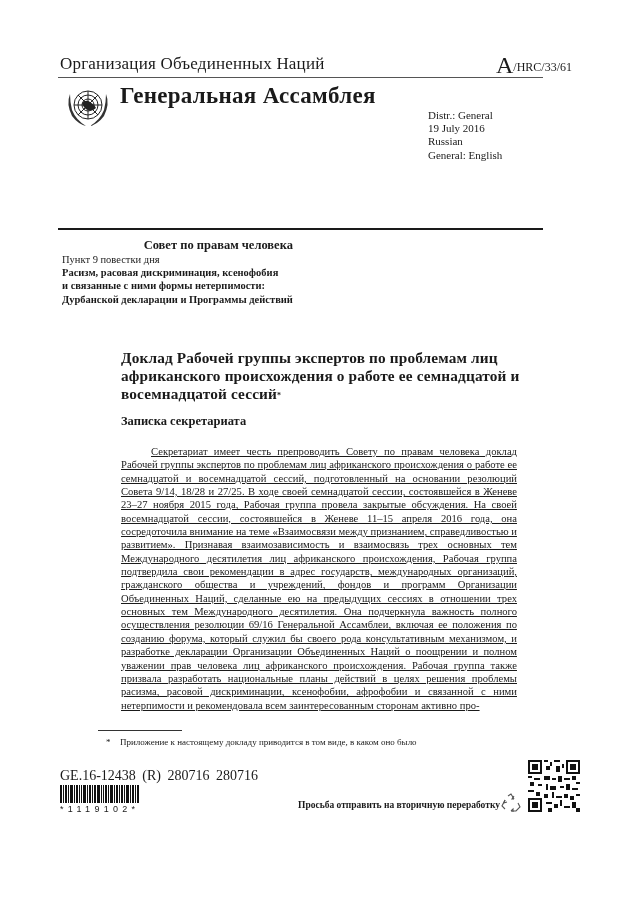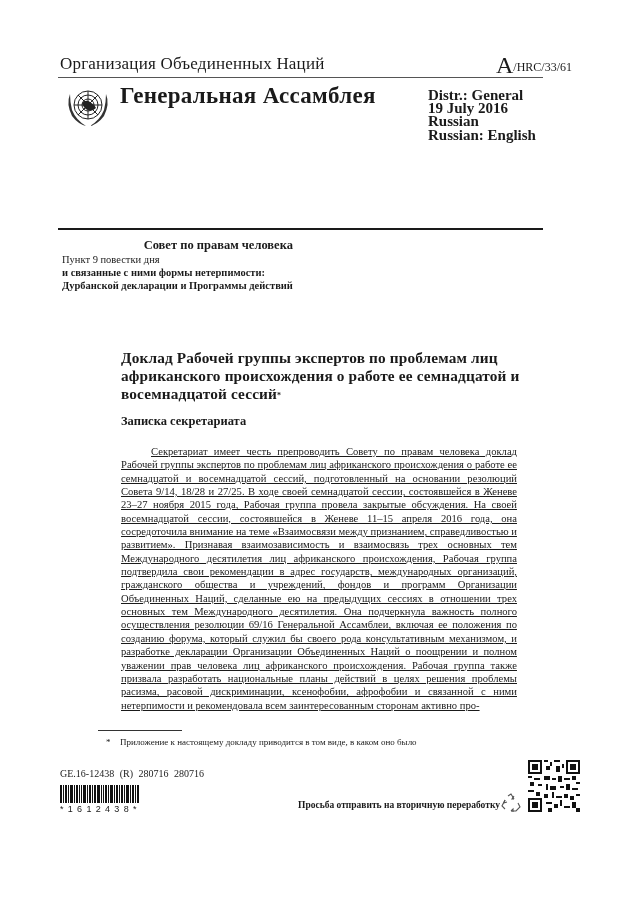--- a/index.html
+++ b/index.html
@@ -5,35 +5,35 @@
     html, body { margin: 0; padding: 0; background: #ffffff; }
     body { width: 640px; height: 905px; position: relative; overflow: hidden;
            font-family: "Liberation Serif", "DejaVu Serif", serif; color: #1a1a1a; }
     .abs { position: absolute; }
     .org-name { left: 60px; top: 54px; font-size: 17px; letter-spacing: 0.2px; }
     .symbol { right: 68px; top: 52px; font-size: 12px; white-space: nowrap; }
     .symbol .big-a { font-size: 24px; vertical-align: -2px; }
     .hr-thin { left: 58px; width: 485px; top: 77px; height: 1px; background: #555; }
     .logo { left: 64px; top: 84px; width: 48px; height: 46px; }
     .assembly { left: 120px; top: 83px; font-size: 23px; font-weight: bold; letter-spacing: 0.3px; }
-    .distr { left: 428px; top: 89px; font-size: 15px; line-height: 13.2px; font-weight: bold; }
+    .distr { left: 428px; top: 109px; font-size: 11px; line-height: 13.2px; }
     .hr-thick { left: 58px; width: 485px; top: 228px; height: 2px; background: #1a1a1a; }
     .meta { left: 62px; top: 238px; font-size: 10.5px; line-height: 13.2px; }
     .meta .council { font-size: 12.5px; font-weight: bold; line-height: 15px; text-align: right; }
     .meta .b { font-weight: bold; }
     .title { left: 121px; top: 349px; width: 410px; font-size: 15.3px; font-weight: bold; line-height: 18px; letter-spacing: 0.15px; }
     .title .star { font-size: 8px; vertical-align: 1px; }
     .note-head { left: 121px; top: 414px; font-size: 12.5px; font-weight: bold; }
     .body-text { left: 121px; top: 445px; width: 396px; font-size: 10.6px; line-height: 13.35px;
                  text-align: justify; text-indent: 30px; hyphens: manual; text-decoration: underline; }
     .fn-rule { left: 98px; width: 84px; top: 730px; height: 1px; background: #333; }
     .footnote { left: 106px; top: 736px; width: 420px; font-size: 9px; line-height: 12.5px; }
     .footnote .mark { display: inline-block; width: 14px; }
     .footnote .cont { padding-left: 14px; }
-    .docnum { left: 60px; top: 768px; font-size: 10px; word-spacing: 3px; }
+    .docnum { left: 60px; top: 768px; font-size: 14px; word-spacing: 3px; }
     .barcode { left: 60px; top: 785px; width: 94px; height: 18px; display: flex; align-items: stretch; }
     .barcode span { display: block; background: #111; margin-right: 1px; }
     .barcode-num { left: 60px; top: 804px; font-size: 9px; letter-spacing: 4.3px; font-family: "Liberation Sans", "DejaVu Sans", sans-serif; }
     .recycle-text { left: 298px; top: 800px; font-size: 9.5px; font-weight: bold; }
     .recycle-icon { left: 500px; top: 792px; width: 22px; height: 22px; }
     .qr { left: 528px; top: 760px; width: 52px; height: 52px; }
   </style>
 </head>
 <body>
 
@@ -57,28 +57,29 @@
     <path d="M42 10 q4 10 -2 22 q-6 8 -14 10 q10 -6 14 -16 q2 -8 2 -16z"></path>
   </g>
 </svg>
 
 <div class="abs assembly">Генеральная Ассамблея</div>
 
 <div class="abs distr">
   <div>Distr.: General</div>
   <div>19 July 2016</div>
   <div>Russian</div>
-  <div>Russian: English</div>
+  <div>General: English</div>
 </div>
 
 <div class="abs hr-thick"></div>
 
 <div class="abs meta">
   <div class="council">Совет по правам человека</div>
   <div>Пункт 9 повестки дня</div>
+  <div class="b">Расизм, расовая дискриминация, ксенофобия</div>
   <div class="b">и связанные с ними формы нетерпимости:</div>
   <div class="b">Дурбанской декларации и Программы действий</div>
 </div>
 
 <div class="abs title"><span>Доклад Рабочей группы экспертов по проблемам лиц африканского происхождения о работе ее семнадцатой и восемнадцатой сессий</span><span class="star">*</span></div>
 
 <div class="abs note-head">Записка секретариата</div>
 
 <div class="abs body-text">Секретариат имеет честь препроводить Совету по правам человека доклад Рабочей группы экспертов по проблемам лиц африканского происхождения о работе ее семнадцатой и восемнадцатой сессий, подготовленный на основании резолюций Совета 9/14, 18/28 и 27/25. В ходе своей семнадцатой сессии, состоявшейся в Женеве 23–27 ноября 2015 года, Рабочая группа провела закрытые обсуждения. На своей восемнадцатой сессии, состоявшейся в Женеве 11–15 апреля 2016 года, она сосредоточила внимание на теме «Взаимосвязи между признанием, справедливостью и развитием». Признавая взаимозависимость и взаимосвязь трех основных тем Международного десятилетия лиц африканского происхождения, Рабочая группа подтвердила свои рекомендации в адрес государств, международных организаций, гражданского общества и учреждений, фондов и программ Организации Объединенных Наций, сделанные ею на предыдущих сессиях в отношении трех основных тем Международного десятилетия. Она подчеркнула важность полного осуществления резолюции 69/16 Генеральной Ассамблеи, включая ее положения по созданию форума, который служил бы своего рода консультативным механизмом, и разработке декларации Организации Объединенных Наций о поощрении и полном уважении прав человека лиц африканского происхождения. Рабочая группа также призвала разработать национальные планы действий в целях решения проблемы расизма, расовой дискриминации, ксенофобии, афрофобии и связанной с ними нетерпимости и рекомендовала всем заинтересованным сторонам активно про-</div>
 
@@ -114,21 +115,21 @@
     <span style="width:2px"></span>
     <span style="width:1px"></span>
     <span style="width:2px"></span>
     <span style="width:1px"></span>
     <span style="width:3px"></span>
     <span style="width:1px"></span>
     <span style="width:2px"></span>
     <span style="width:1px"></span>
     <span style="width:2px"></span>
 </div>
-<div class="abs barcode-num">*1612438*</div>
+<div class="abs barcode-num">*1119102*</div>
 
 <div class="abs recycle-text">Просьба отправить на вторичную переработку</div>
 
 <svg class="abs recycle-icon" viewBox="0 0 22 22">
   <g fill="none" stroke="#555" stroke-width="1.1">
     <path d="M8 4 l3 -2 l3 5"></path>
     <path d="M14 7 l-2 0 l2 -3"></path>
     <path d="M18 11 l2 4 l-4 4 l-5 0"></path>
     <path d="M11 19 l2 -2 l0 3"></path>
     <path d="M5 17 l-3 -3 l3 -6"></path>

